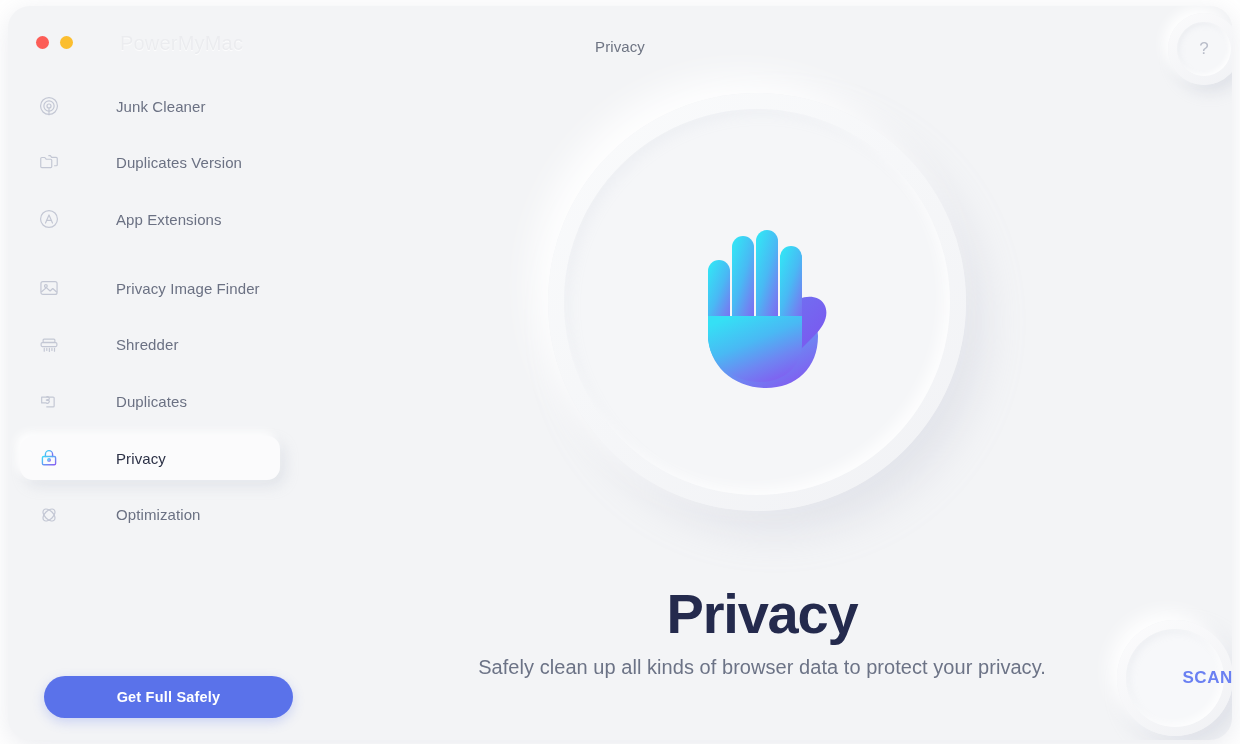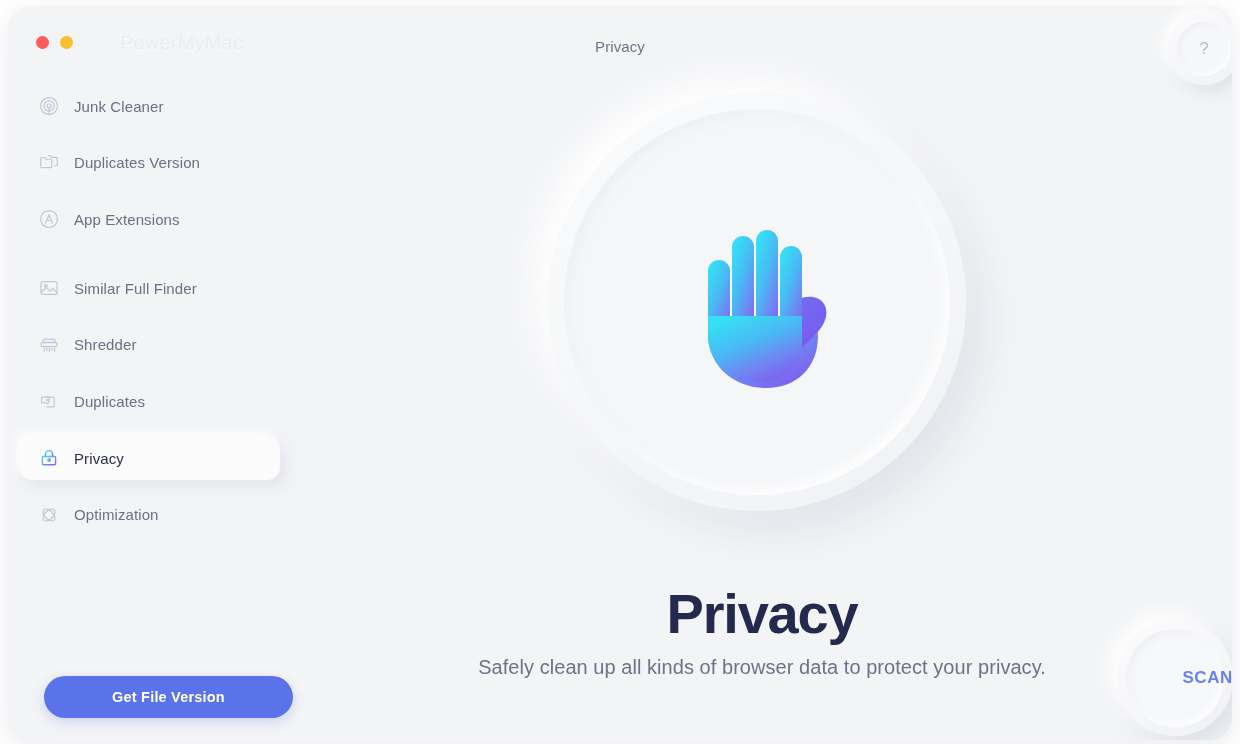--- a/index.html
+++ b/index.html
@@ -115,20 +115,21 @@
   }
   .nav-item {
     position: relative;
     display: flex;
     align-items: center;
     height: 44px;
     margin: 0 12px;
     padding: 0 10px;
     border-radius: 13px;
     cursor: pointer;
+    gap: 42px;
   }
   .nav-spacer { height: 12.6px; }
   .nav-icon {
     width: 26px;
     height: 26px;
     margin-left: 6px;
     margin-right: 12px;
     flex: 0 0 26px;
     display: flex;
     align-items: center;
@@ -329,21 +330,21 @@
       <div class="nav-spacer"></div>
 
       <div class="nav-item">
         <span class="nav-icon">
           <svg width="22" height="22" viewBox="0 0 24 24" fill="none" stroke="#c3c7d4" stroke-width="1.3" stroke-linejoin="round">
             <rect x="3.2" y="5" width="17.6" height="14" rx="2.2"></rect>
             <circle cx="8.6" cy="9.8" r="1.5"></circle>
             <path d="M3.6 16.4 L9.1 11.6 L13.2 15.2 L16.1 12.6 L20.6 16.6"></path>
           </svg>
         </span>
-        <span class="nav-label">Similar Full Finder</span>
+        <span class="nav-label">Privacy Image Finder</span>
       </div>
       <div class="nav-spacer"></div>
 
       <div class="nav-item">
         <span class="nav-icon">
           <svg width="22" height="22" viewBox="0 0 24 24" fill="none" stroke="#c3c7d4" stroke-width="1.3" stroke-linecap="round" stroke-linejoin="round">
             <path d="M6.6 5.6 h10.8 a1 1 0 0 1 1 1 v2.4 H5.6 V6.6 a1 1 0 0 1 1-1 Z"></path>
             <rect x="3.4" y="9.4" width="17.2" height="4.3" rx="1.3"></rect>
             <path d="M6.8 15.6 v3.1 M9.6 15.6 v2.3 M12.4 15.6 v3.4 M15.2 15.6 v2.3 M18 15.6 v3.1"></path>
           </svg>
@@ -387,21 +388,21 @@
           <svg width="22" height="22" viewBox="0 0 24 24" fill="none" stroke="#c3c7d4" stroke-width="1.3">
             <ellipse cx="12" cy="12" rx="4.6" ry="8" transform="rotate(45 12 12)"></ellipse>
             <ellipse cx="12" cy="12" rx="4.6" ry="8" transform="rotate(-45 12 12)"></ellipse>
           </svg>
         </span>
         <span class="nav-label">Optimization</span>
       </div>
 
     </div>
 
-    <button id="get-full-version">Get File Version</button>
+    <button id="get-full-version">Get Full Safely</button>
   </div>
 
   <div id="main-content">
 
     <div id="hero-circle"></div>
 
     <div id="hero-illustration">
       <svg width="176" height="176" viewBox="0 0 176 176" fill="none">
         <defs>
           <linearGradient id="handGrad" x1="0.25" y1="0" x2="0.85" y2="1">

